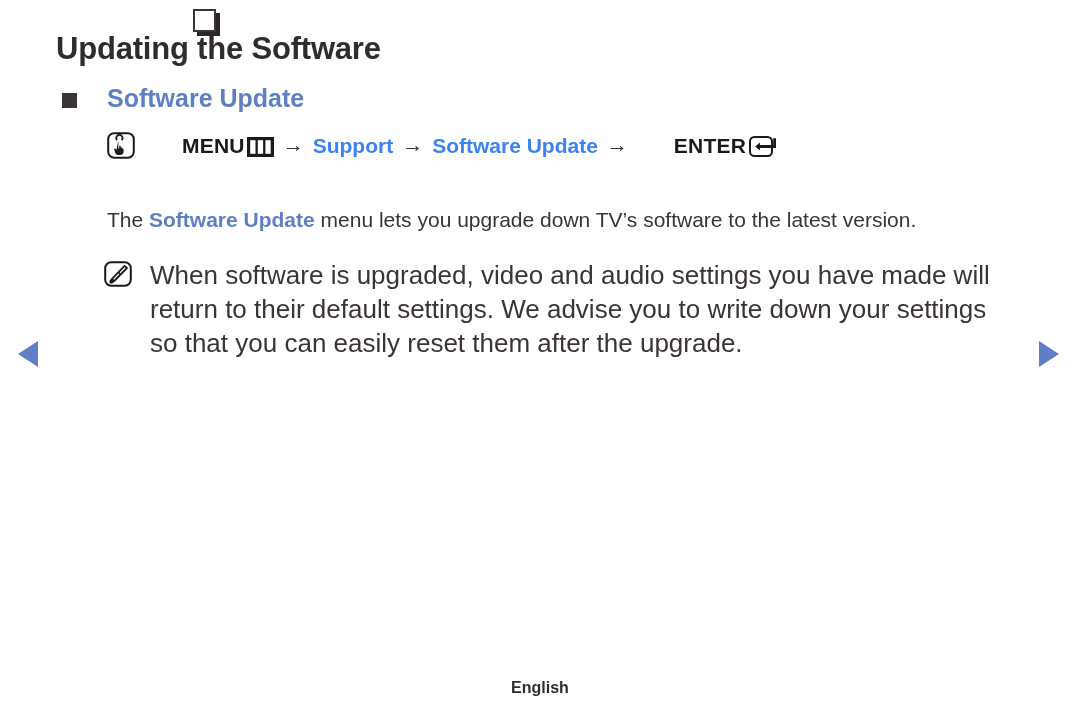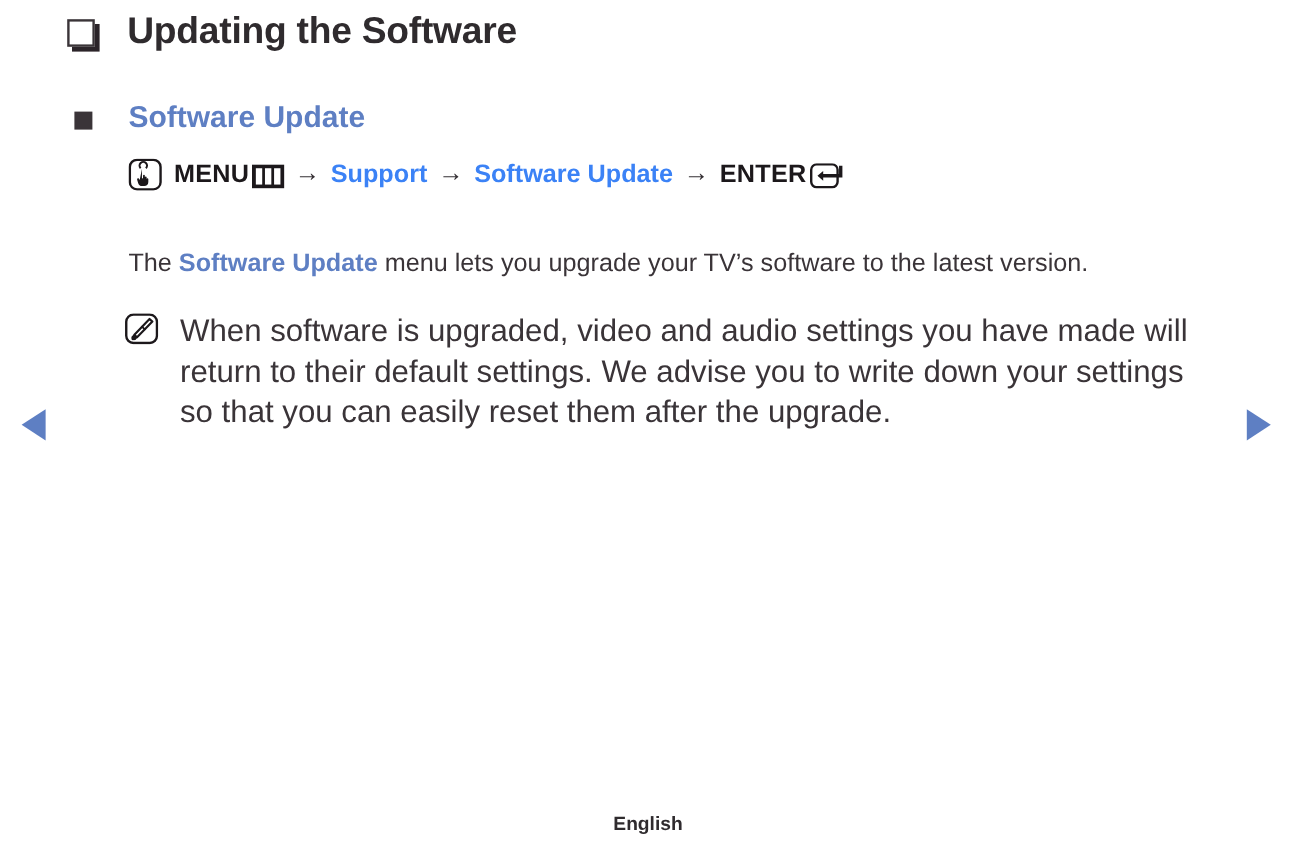--- a/index.html
+++ b/index.html
@@ -16,20 +16,21 @@
     overflow: hidden;
   }
 
   
   .page-title-row {
     position: absolute;
     left: 56px;
     top: 8px;
     display: flex;
     align-items: center;
+    flex-direction: column;
   }
   .bullet-hollow {
     width: 19px;
     height: 19px;
     background: #ffffff;
     border: 2px solid #3a3438;
     box-shadow: 4px 4px 0 0 #2b2429;
     margin-right: 27px;
     flex: 0 0 auto;
     position: relative;
@@ -80,20 +81,21 @@
   }
   .oo-icon {
     width: 28px;
     height: 27px;
     flex: 0 0 auto;
     margin-right: 10px;
   }
   .menu-word {
     color: #1c181b;
     letter-spacing: 0.2px;
+    margin-left: 37px;
   }
   .menu-glyph {
     width: 27px;
     height: 20px;
     margin-left: 2px;
     flex: 0 0 auto;
     position: relative;
     top: 1px;
   }
   .arrow-sep {
@@ -236,21 +238,21 @@
   <span class="enter-glyph">
     <svg viewBox="0 0 29 21" width="29" height="21" aria-hidden="true">
       <rect x="1" y="1" width="22" height="19" rx="4.5" ry="4.5" fill="#ffffff" stroke="#1c181b" stroke-width="2"></rect>
       <path d="M6.2 10.5 L11.0 6.4 L11.0 9.0 L24.2 9.0 L24.2 2.2
                L27.0 2.2 L27.0 12.0 L11.0 12.0 L11.0 14.6 Z" fill="#1c181b"></path>
     </svg>
   </span>
 </div>
 
 <p class="body-para">
-  <span>The </span><span class="inline-blue-bold">Software Update</span><span> menu lets you upgrade your TV’s software to the latest version.</span>
+  <span>The </span><span class="inline-blue-bold">Software Update</span><span> menu lets you upgrade down TV’s software to the latest version.</span>
 </p>
 
 <div class="note-block">
   <span class="note-icon">
     <svg viewBox="0 0 28 26" width="28" height="26" aria-hidden="true">
       <rect x="1.2" y="1.2" width="25.6" height="23.6" rx="6" ry="6" fill="#ffffff" stroke="#1c181b" stroke-width="2"></rect>
       <path d="M20.6 4.8 L23.0 7.0 L10.2 20.0 L6.6 21.6 L8.0 17.9 Z" fill="none" stroke="#1c181b" stroke-width="1.8" stroke-linejoin="round"></path>
       <path d="M8.0 17.9 L10.2 20.0" stroke="#1c181b" stroke-width="1.6"></path>
       <path d="M13.9 10.9 L17.2 13.9" stroke="#1c181b" stroke-width="1.5"></path>
       <circle cx="7.6" cy="20.4" r="2.1" fill="#1c181b"></circle>

